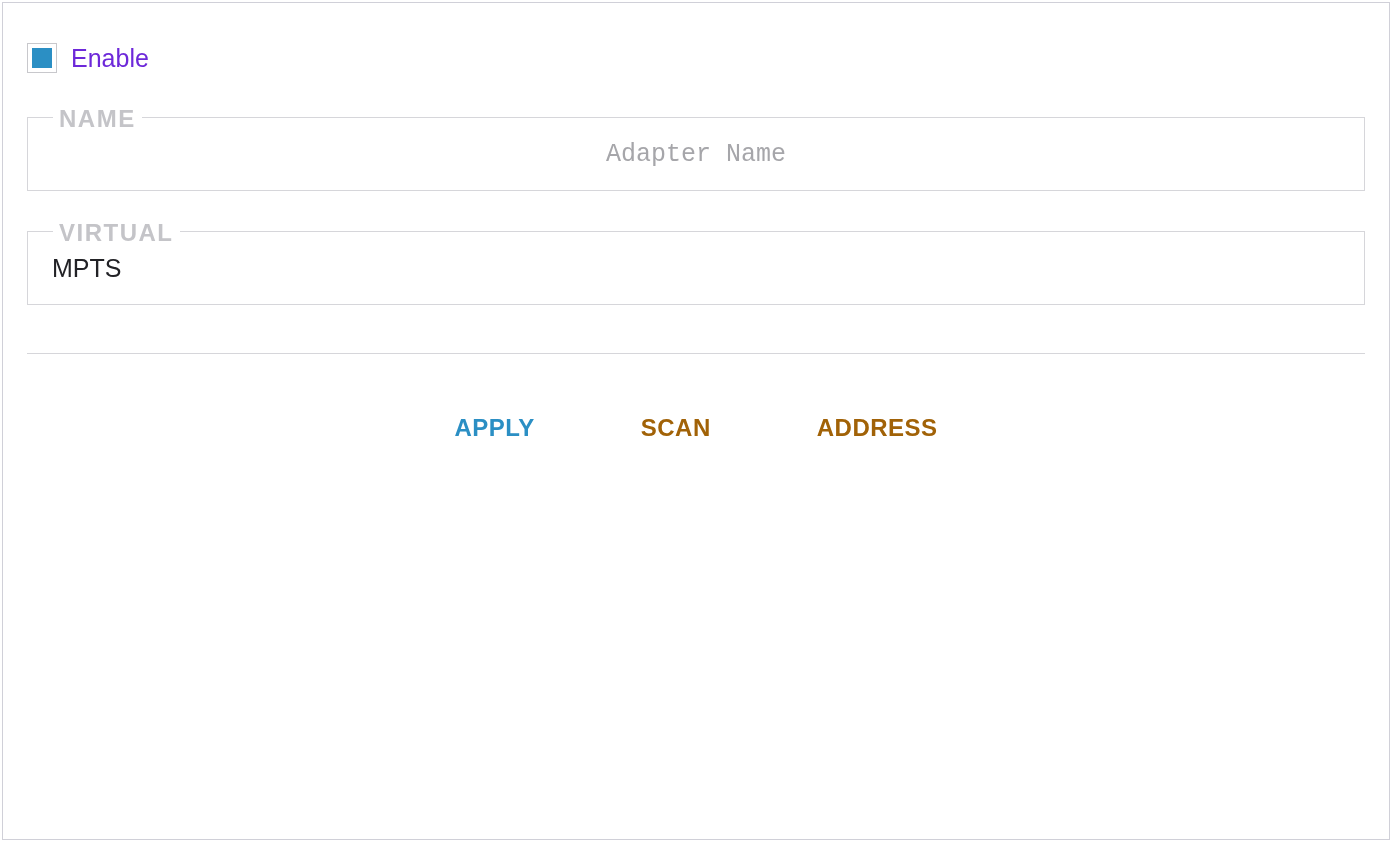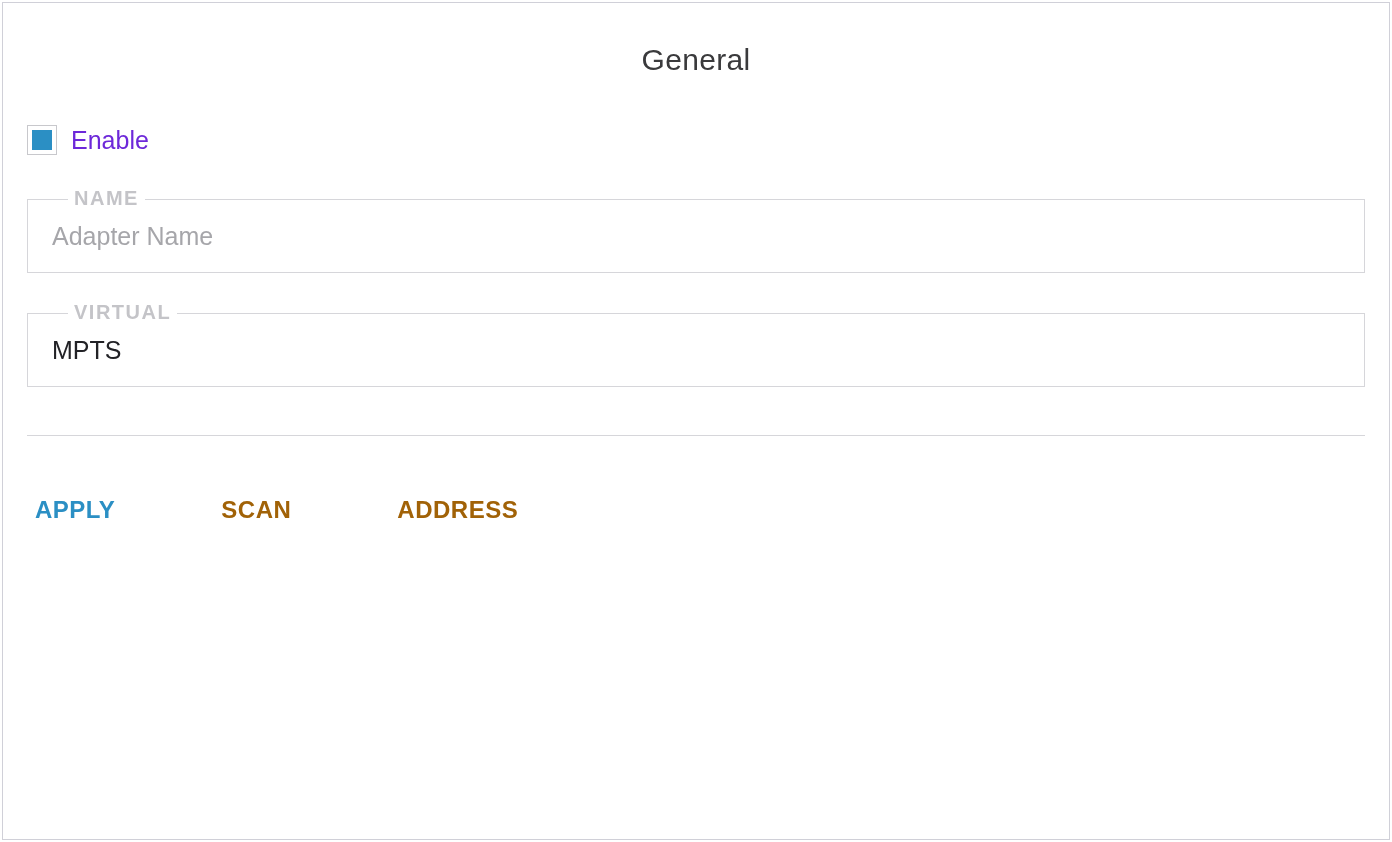--- a/index.html
+++ b/index.html
@@ -54,59 +54,60 @@
       color: #6d28d9;
       font-weight: 400;
     }
     .field-group {
       position: relative;
       margin-bottom: 40px;
     }
     .field-label {
       position: absolute;
       top: -12px;
-      left: 41px;
+      left: 26px;
       background: #fff;
       padding: 0 6px;
-      font-size: 20px;
+      font-size: 24px;
       font-weight: 600;
       color: #c4c4c8;
       letter-spacing: 1.5px;
     }
     .field-input-wrap {
       border: 1px solid #d6d6da;
       height: 74px;
       display: flex;
       align-items: center;
       padding: 0 24px;
     }
     .field-input {
       width: 100%;
       border: none;
       outline: none;
       font-size: 25px;
       color: #222226;
-      font-family: Liberation Sans, sans-serif;
+      font-family: Liberation Mono, monospace;
       background: transparent;
+      text-align: center;
     }
     .field-input::placeholder {
       color: #a6a6aa;
     }
     .field-select-text {
       font-size: 25px;
       color: #222226;
     }
     .divider {
       border: none;
       border-top: 1px solid #d6d6da;
       margin: 48px 0 56px 0;
     }
     .button-row {
       display: flex;
-      justify-content: flex-start;
+      justify-content: center;
       gap: 90px;
     }
     .btn {
       background: none;
       border: none;
       font-size: 24px;
       font-weight: 700;
       letter-spacing: 0.5px;
       cursor: pointer;
       font-family: inherit;
@@ -116,21 +117,20 @@
       color: #2b8fc4;
     }
     .btn-default {
       color: #a16207;
     }
   </style>
 </head>
 <body>
 
 <div class="panel">
-  <h1 class="panel-title">General</h1>
 
   <div class="checkbox-row">
     <div class="checkbox">
       <div class="checkbox-inner"></div>
     </div>
     <span class="checkbox-label">Enable</span>
   </div>
 
   <div class="field-group">
     <span class="field-label">NAME</span>

